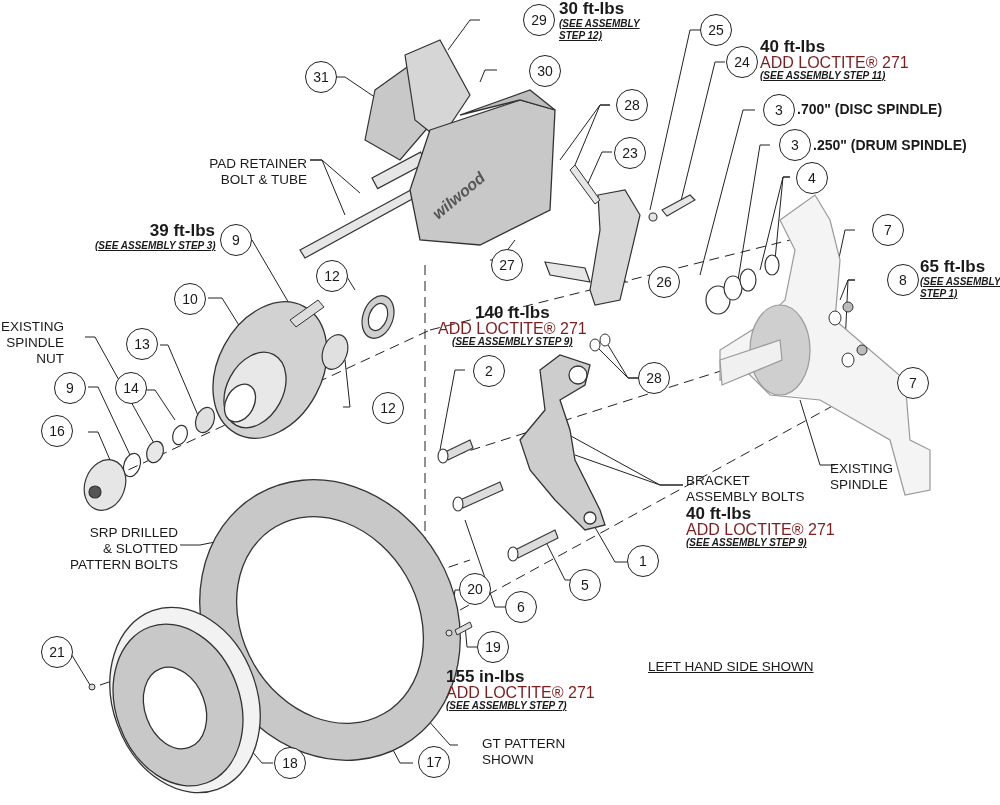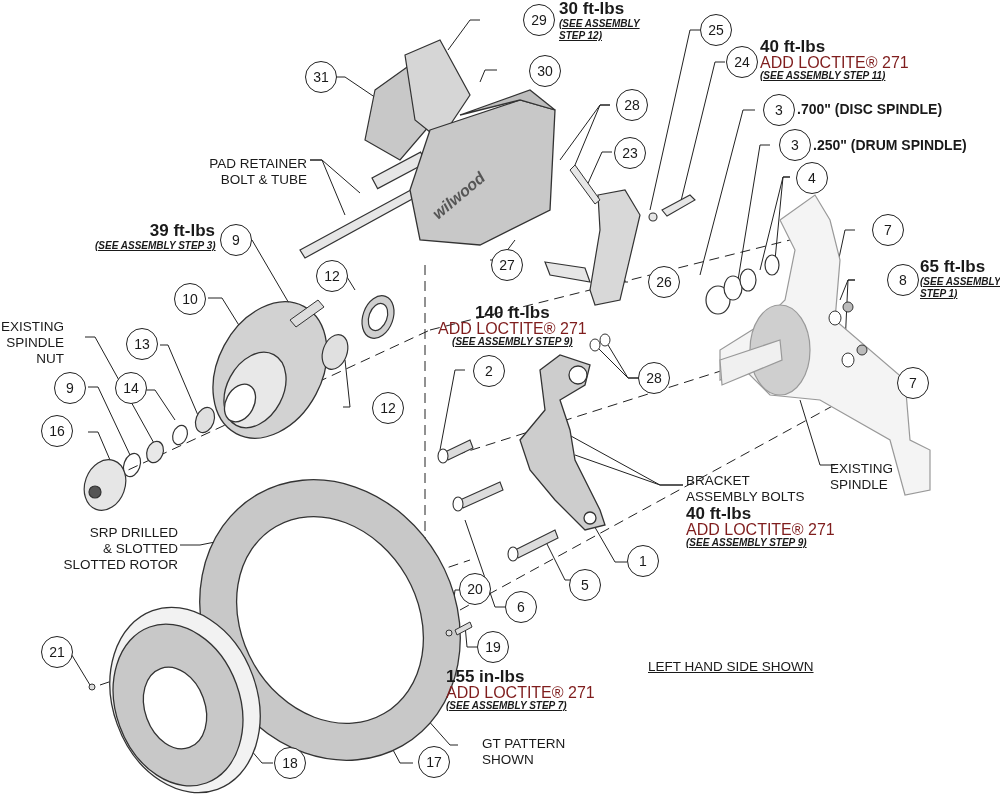--- a/index.html
+++ b/index.html
@@ -220,21 +220,21 @@
 <div class="callout" style="left:418px;top:746px">17</div>
 <div class="callout" style="left:274px;top:747px">18</div>
 
 <div class="lbl" style="left:200px;top:156px;width:107px">
   <span>PAD RETAINER</span><br><span>BOLT &amp; TUBE</span>
 </div>
 <div class="lbl" style="left:0px;top:319px;width:64px">
   <span>EXISTING</span><br><span>SPINDLE</span><br><span>NUT</span>
 </div>
 <div class="lbl" style="left:60px;top:525px;width:118px">
-  <span>SRP DRILLED</span><br><span>&amp; SLOTTED</span><br><span>SLOTTED ROTOR</span>
+  <span>SRP DRILLED</span><br><span>&amp; SLOTTED</span><br><span>PATTERN BOLTS</span>
 </div>
 <div class="lbl left" style="left:482px;top:736px">
   <span>GT PATTERN</span><br><span>SHOWN</span>
 </div>
 <div class="lbl left" style="left:686px;top:473px">
   <span>BRACKET</span><br><span>ASSEMBLY BOLTS</span>
 </div>
 <div class="lbl left" style="left:830px;top:461px">
   <span>EXISTING</span><br><span>SPINDLE</span>
 </div>

